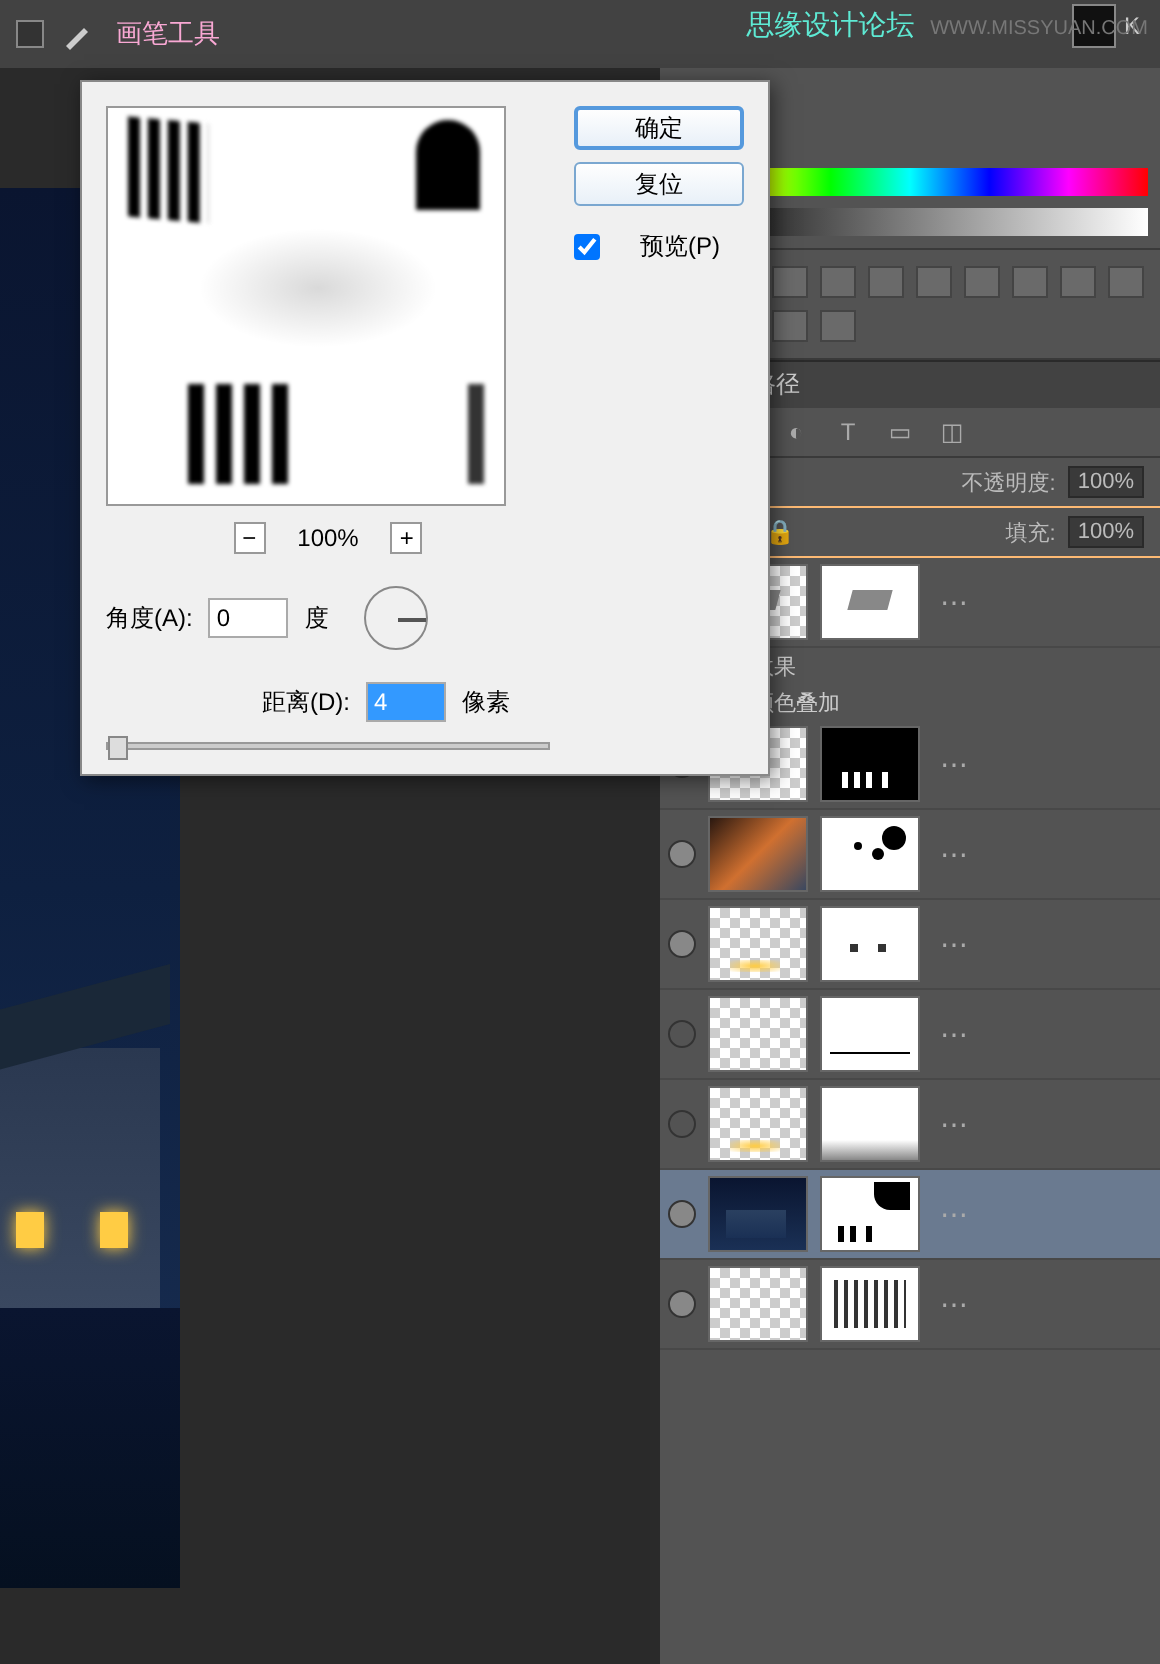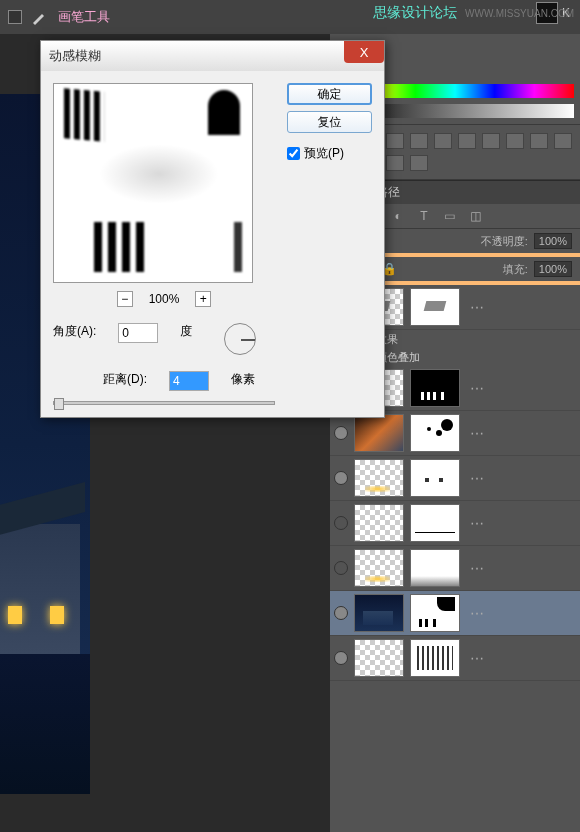--- a/index.html
+++ b/index.html
@@ -23,21 +23,21 @@
 .ground { position: absolute; bottom: 0; left: 0; width: 90px; height: 140px; background: linear-gradient(180deg, #0a1530, #051020); }
 .right-panel { position: absolute; right: 0; top: 34px; width: 250px; height: 798px; background: #535353; }
 .gradient-bar { height: 14px; margin: 50px 6px 6px 6px; background: linear-gradient(90deg, #ff0000, #ffff00, #00ff00, #00ffff, #0000ff, #ff00ff, #ff0000); }
 .gradient-bar-bw { height: 14px; margin: 0 6px 6px 6px; background: linear-gradient(90deg, #000, #fff); }
 .panel-icons { padding: 8px; display: flex; flex-wrap: wrap; gap: 6px; border-top: 1px solid #3a3a3a; border-bottom: 1px solid #3a3a3a; }
 .pi { width: 18px; height: 16px; background: #6a6a6a; border: 1px solid #444; }
 .tabs { display: flex; background: #424242; height: 24px; align-items: center; padding: 0 8px; gap: 14px; color: #ccc; font-size: 12px; border-top: 1px solid #2a2a2a; }
 .tabs .active { color: #fff; }
 .type-row { display: flex; align-items: center; padding: 4px 8px; gap: 10px; border-bottom: 1px solid #3a3a3a; }
 .type-ic { width: 16px; height: 16px; color: #aaa; display: flex; align-items: center; justify-content: center; font-size: 12px; }
-.layer-opts { display: flex; align-items: center; padding: 4px 8px; gap: 6px; color: #bbb; font-size: 11px; border-bottom: 4px solid #fdba74; }
+.layer-opts { display: flex; align-items: center; padding: 4px 8px; gap: 6px; color: #bbb; font-size: 11px; border-bottom: 1px solid #fdba74; }
 .dd { background: #3a3a3a; padding: 1px 4px; border: 1px solid #2a2a2a; }
 .layer-opts .spacer { flex: 1; }
 .layers { overflow-y: auto; height: 520px; }
 .layer-row { display: flex; align-items: center; padding: 3px 4px; gap: 6px; border-bottom: 1px solid #484848; }
 .eye { width: 14px; height: 14px; border-radius: 50%; background: #888; border: 1px solid #333; flex-shrink: 0; }
 .eye.off { background: transparent; }
 .thumb { width: 50px; height: 38px; border: 1px solid #666; background: #fff; flex-shrink: 0; position: relative; }
 .thumb.checker { background-image: repeating-conic-gradient(#ccc 0 25%, #fff 0 50%); background-size: 10px 10px; }
 .mask { width: 50px; height: 38px; border: 1px solid #666; background: #000; flex-shrink: 0; position: relative; }
 .mask.white { background: #fff; }
@@ -50,31 +50,31 @@
 .dlg-body { display: flex; padding: 12px; gap: 12px; }
 .dlg-left { flex: 1; }
 .preview-box { width: 200px; height: 200px; border: 1px solid #999; background: #fff; position: relative; overflow: hidden; }
 .pv-win1 { position: absolute; top: 6px; left: 10px; width: 40px; height: 50px; background: repeating-linear-gradient(90deg, #000 0 6px, #fff 6px 10px); filter: blur(1px); transform: skewY(5deg); }
 .pv-win2 { position: absolute; top: 6px; right: 12px; width: 32px; height: 45px; background: #000; border-radius: 16px 16px 0 0; filter: blur(1px); }
 .pv-bar { position: absolute; bottom: 10px; left: 40px; width: 50px; height: 50px; background: repeating-linear-gradient(90deg, #000 0 8px, #fff 8px 14px); filter: blur(1px); }
 .pv-bar2 { position: absolute; bottom: 10px; right: 10px; width: 8px; height: 50px; background: #333; filter: blur(1px); }
 .pv-shadow { position: absolute; top: 60px; left: 45px; width: 120px; height: 60px; background: radial-gradient(ellipse, rgba(0,0,0,0.15), transparent 70%); }
 .zoom-row { display: flex; align-items: center; justify-content: center; gap: 16px; margin-top: 8px; font-size: 12px; }
 .zoom-btn { width: 16px; height: 16px; border: 1px solid #999; display: flex; align-items: center; justify-content: center; font-size: 12px; background: #fff; }
-.ctrl-row { display: flex; align-items: flex-start; gap: 22px; margin-top: 16px; font-size: 12px; }
+.ctrl-row { display: flex; align-items: center; gap: 8px; margin-top: 16px; font-size: 12px; }
 .ctrl-input { width: 40px; height: 20px; border: 1px solid #aaa; padding: 0 3px; font-size: 12px; }
 .ctrl-input.sel { background: #3399ff; color: #fff; }
 .angle-dial { width: 32px; height: 32px; border: 1px solid #888; border-radius: 50%; position: relative; margin-left: 10px; }
 .angle-dial::after { content: ''; position: absolute; left: 16px; top: 15px; width: 14px; height: 2px; background: #555; }
 .slider { width: 100%; height: 4px; background: #ccc; margin-top: 10px; position: relative; border: 1px solid #999; }
 .slider-thumb { position: absolute; left: 0; top: -4px; width: 10px; height: 12px; background: #ddd; border: 1px solid #888; }
 .dlg-right { width: 85px; display: flex; flex-direction: column; gap: 6px; }
 .dlg-btn { height: 22px; border: 1px solid #7aa7d0; background: linear-gradient(180deg, #fefefe, #e8f0f8); font-size: 12px; border-radius: 3px; display: flex; align-items: center; justify-content: center; }
 .dlg-btn.primary { border: 2px solid #5599dd; }
-.chk-row { display: flex; align-items: center; gap: 4px; font-size: 12px; margin-top: 6px; }
+.chk-row { display: flex; align-items: center; gap: 20px; font-size: 12px; margin-top: 6px; }
 .chk-row input { width: 13px; height: 13px; }
 .mask-dots { position: absolute; inset: 0; }
 .md { position: absolute; background: #fff; width: 3px; height: 8px; }
 .thumb-grad { background: linear-gradient(135deg, #2a1810, #d07030, #3a4860); }
 .thumb-night { background: linear-gradient(180deg, #0a1530, #1a3055); }
 .thumb-yellow::after { content: ''; position: absolute; bottom: 4px; left: 10px; width: 25px; height: 6px; background: radial-gradient(ellipse, #ffcc44, transparent); }
 .mask-spots::before { content: ''; position: absolute; top: 4px; right: 6px; width: 12px; height: 12px; background: #000; border-radius: 50%; box-shadow: -8px 8px 0 -3px #000, -18px 4px 0 -4px #000; }
 .mask-line::after { content: ''; position: absolute; bottom: 8px; left: 4px; right: 4px; height: 1px; background: #000; }
 .mask-haze::after { content: ''; position: absolute; bottom: 0; left: 0; right: 0; height: 10px; background: linear-gradient(0deg, #888, transparent); }
 </style>
@@ -248,26 +248,20 @@
       <div class="thumb checker"></div>
       <div class="mask white">
           <div style="position:absolute;inset:6px;background:repeating-linear-gradient(90deg,#333 0 2px,transparent 2px 5px)"></div>
         </div>
       <span class="ell">⋯</span>
     </div>
   </div>
 </div>
 
 <div class="dialog">
-  <div class="dlg-title">
-    <span>动感模糊</span>
-    <div class="dlg-close">
-        <span>X</span>
-      </div>
-  </div>
   <div class="dlg-body">
     <div class="dlg-left">
       <div class="preview-box">
         <div class="pv-win1"></div>
         <div class="pv-win2"></div>
         <div class="pv-shadow"></div>
         <div class="pv-bar"></div>
         <div class="pv-bar2"></div>
       </div>
       <div class="zoom-row">

